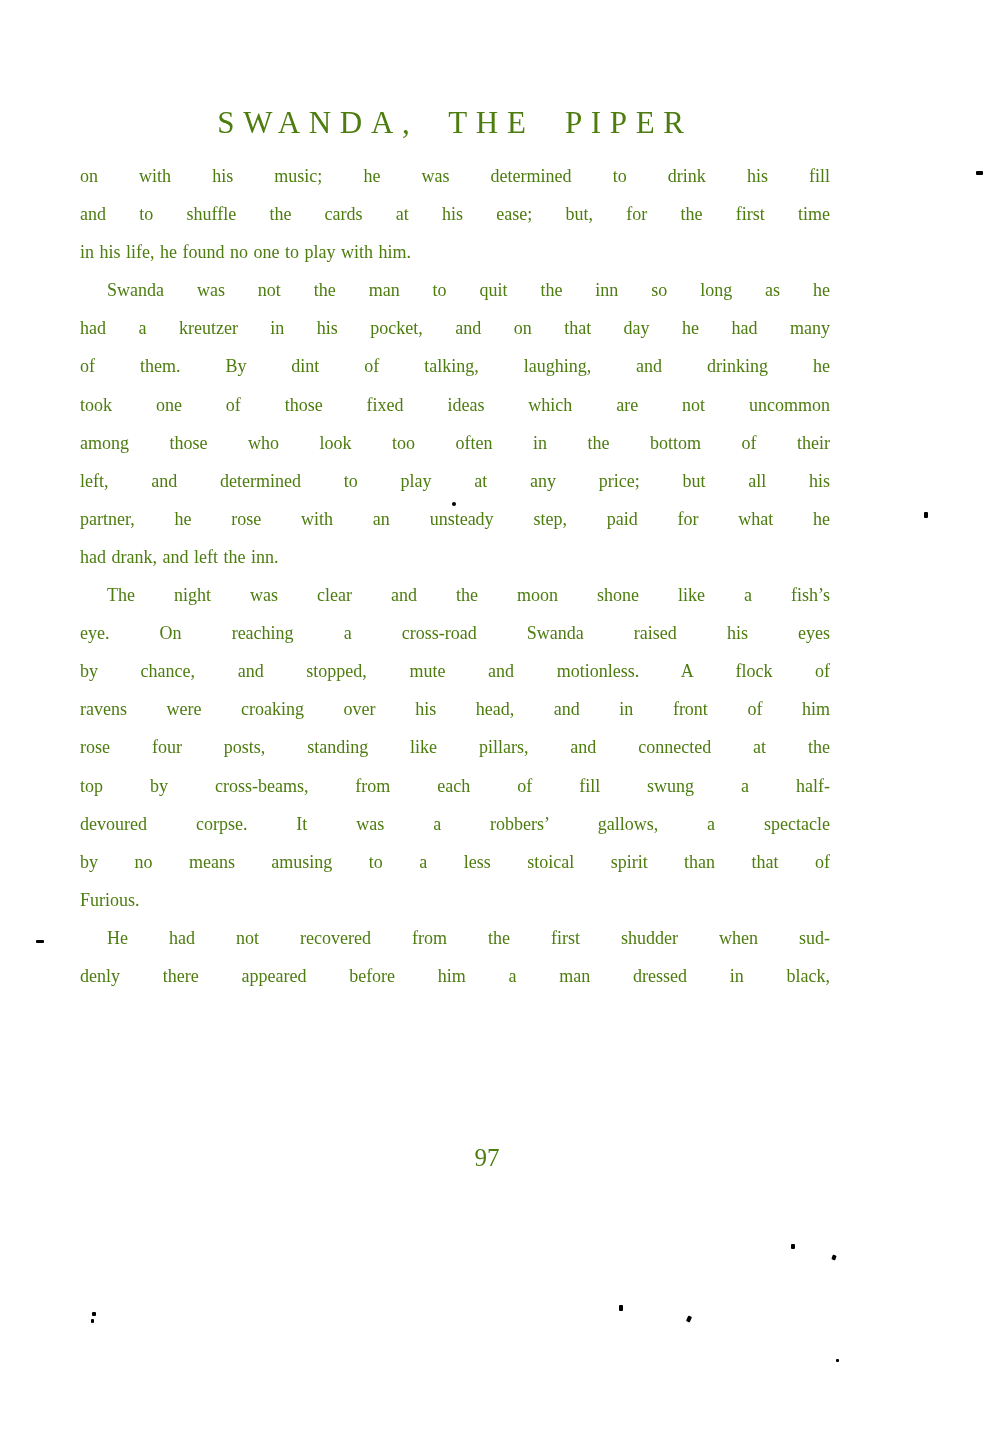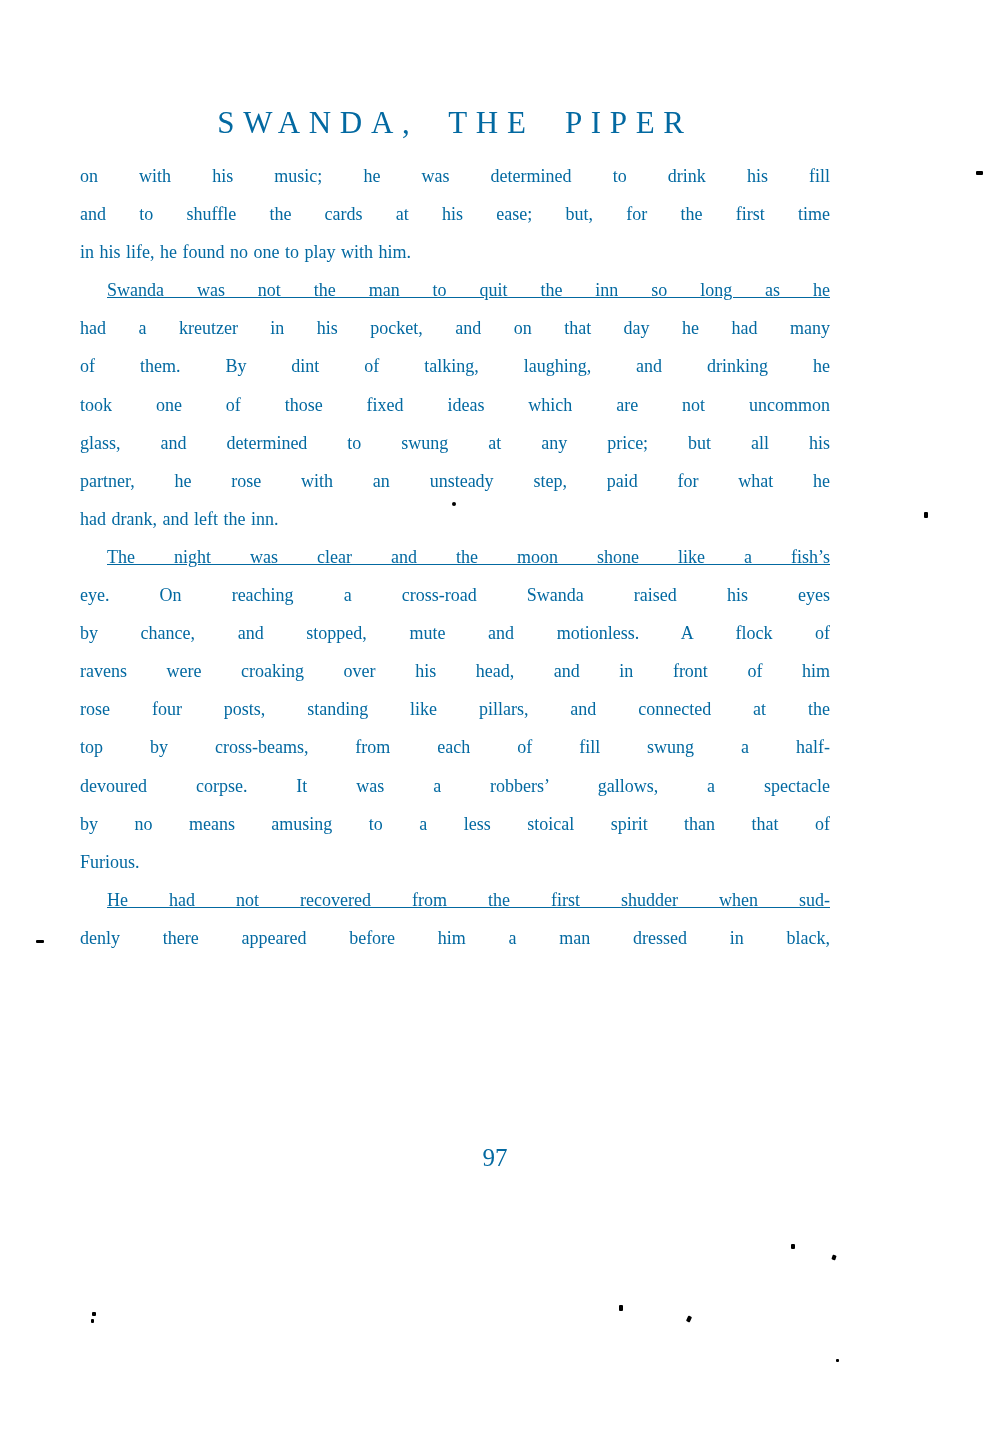--- a/index.html
+++ b/index.html
@@ -7,21 +7,21 @@
     padding: 0;
     background: #ffffff;
   }
   .page {
     position: relative;
     width: 987px;
     height: 1430px;
     background: #ffffff;
     overflow: hidden;
     font-family: "Liberation Serif", "DejaVu Serif", serif;
-    color: #0369a1;
+    color: #4d7c0f;
   }
   .running-head {
     position: absolute;
     top: 103px;
     left: 80px;
     width: 750px;
     margin: 0;
     text-align: center;
     font-size: 31px;
     font-weight: normal;
@@ -42,25 +42,25 @@
     line-height: 38.1px;
     text-align: justify;
     text-align-last: justify;
     word-spacing: 1px;
   }
   .ln.e {
     text-align: left;
     text-align-last: left;
     font-family: Liberation Serif, serif;
   }
-  .ln.in { padding-left: 27px; text-decoration: underline; }
+  .ln.in { padding-left: 27px; }
   .page-number {
     position: absolute;
     top: 1144px;
-    left: 80px;
+    left: 72px;
     width: 750px;
     text-align: center;
     font-size: 25px;
     line-height: 28px;
     transform: translateX(40px);
   }
   .speck {
     position: absolute;
     background: #000;
     border-radius: 1px;
@@ -79,21 +79,22 @@
       <div class="ln j">on with his music; he was determined to drink his fill</div>
       <div class="ln j">and to shuffle the cards at his ease; but, for the first time</div>
       <div class="ln e">in his life, he found no one to play with him.</div>
     </section>
 
     <section class="para">
       <div class="ln j in">Swanda was not the man to quit the inn so long as he</div>
       <div class="ln j">had a kreutzer in his pocket, and on that day he had many</div>
       <div class="ln j">of them.  By dint of talking, laughing, and drinking he</div>
       <div class="ln j">took one of those fixed ideas which are not uncommon</div>
-      <div class="ln j">glass, and determined to swung at any price; but all his</div>
+      <div class="ln j">among those who look too often in the bottom of their</div>
+      <div class="ln j">left, and determined to play at any price; but all his</div>
       <div class="ln j">partner, he rose with an unsteady step, paid for what he</div>
       <div class="ln e">had drank, and left the inn.</div>
     </section>
 
 
     <section class="para">
       <div class="ln j in">The night was clear and the moon shone like a fish’s</div>
       <div class="ln j">eye.  On reaching a cross-road Swanda raised his eyes</div>
       <div class="ln j">by chance, and stopped, mute and motionless.  A flock of</div>
       <div class="ln j">ravens were croaking over his head, and in front of him</div>

